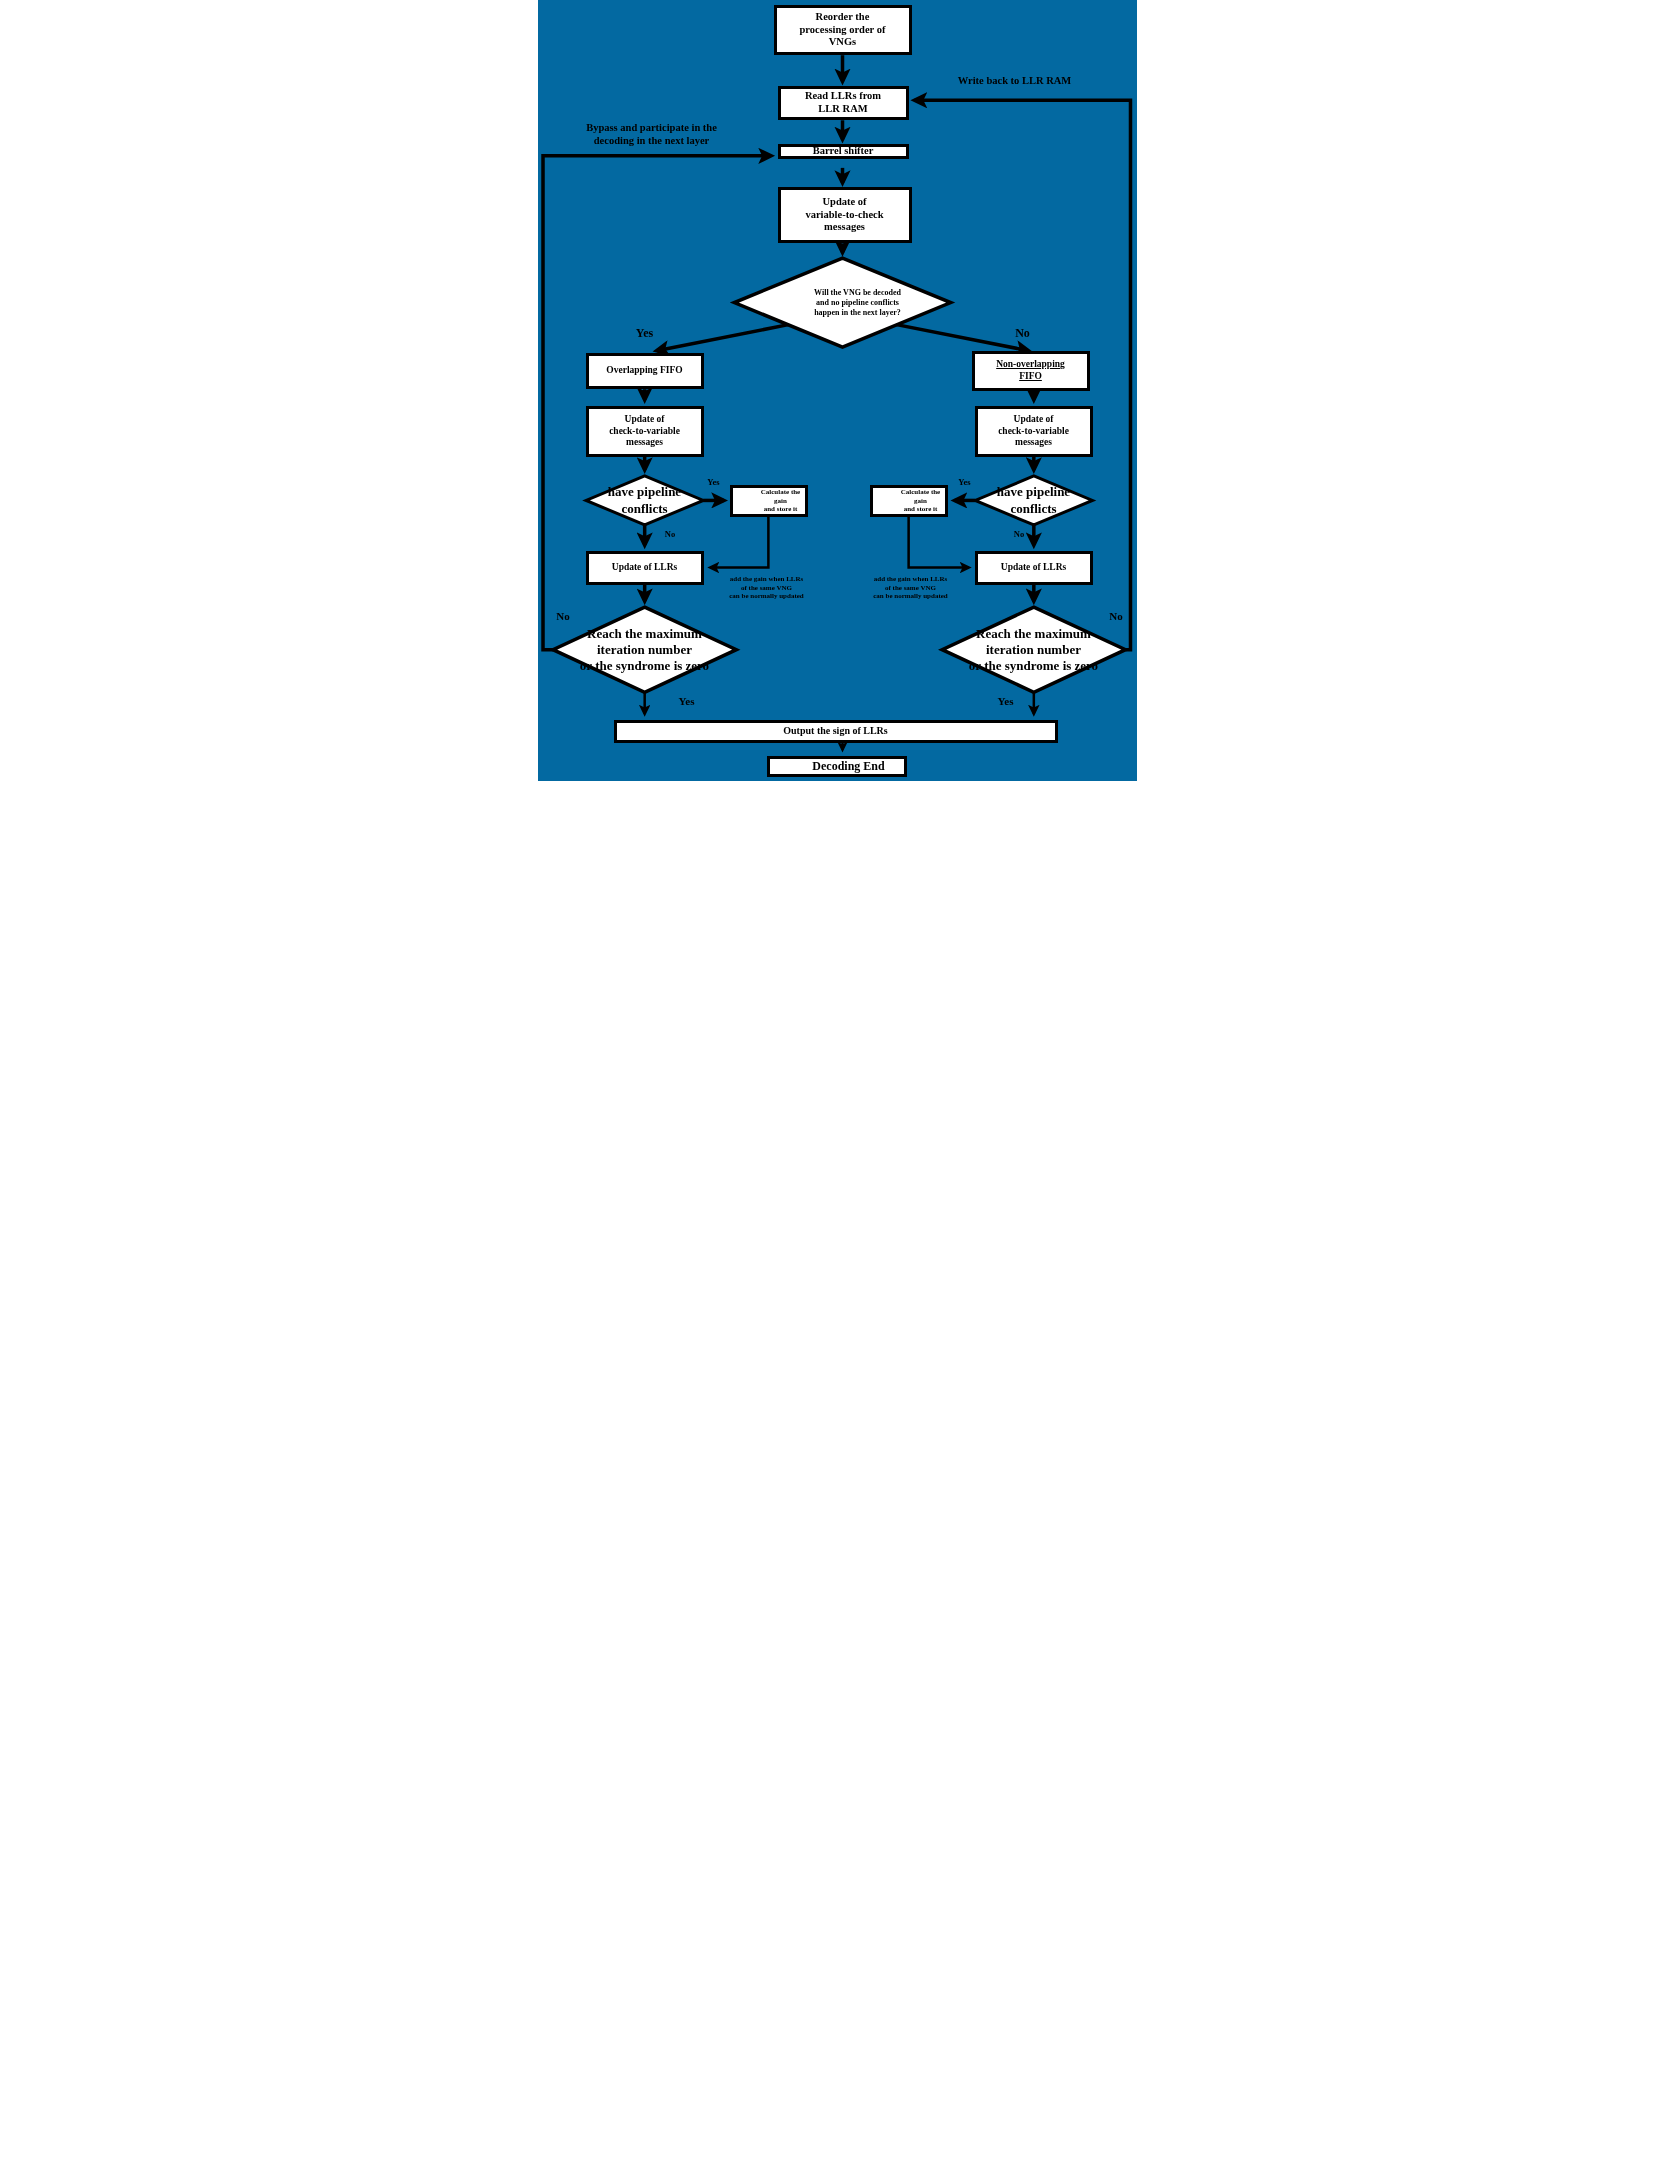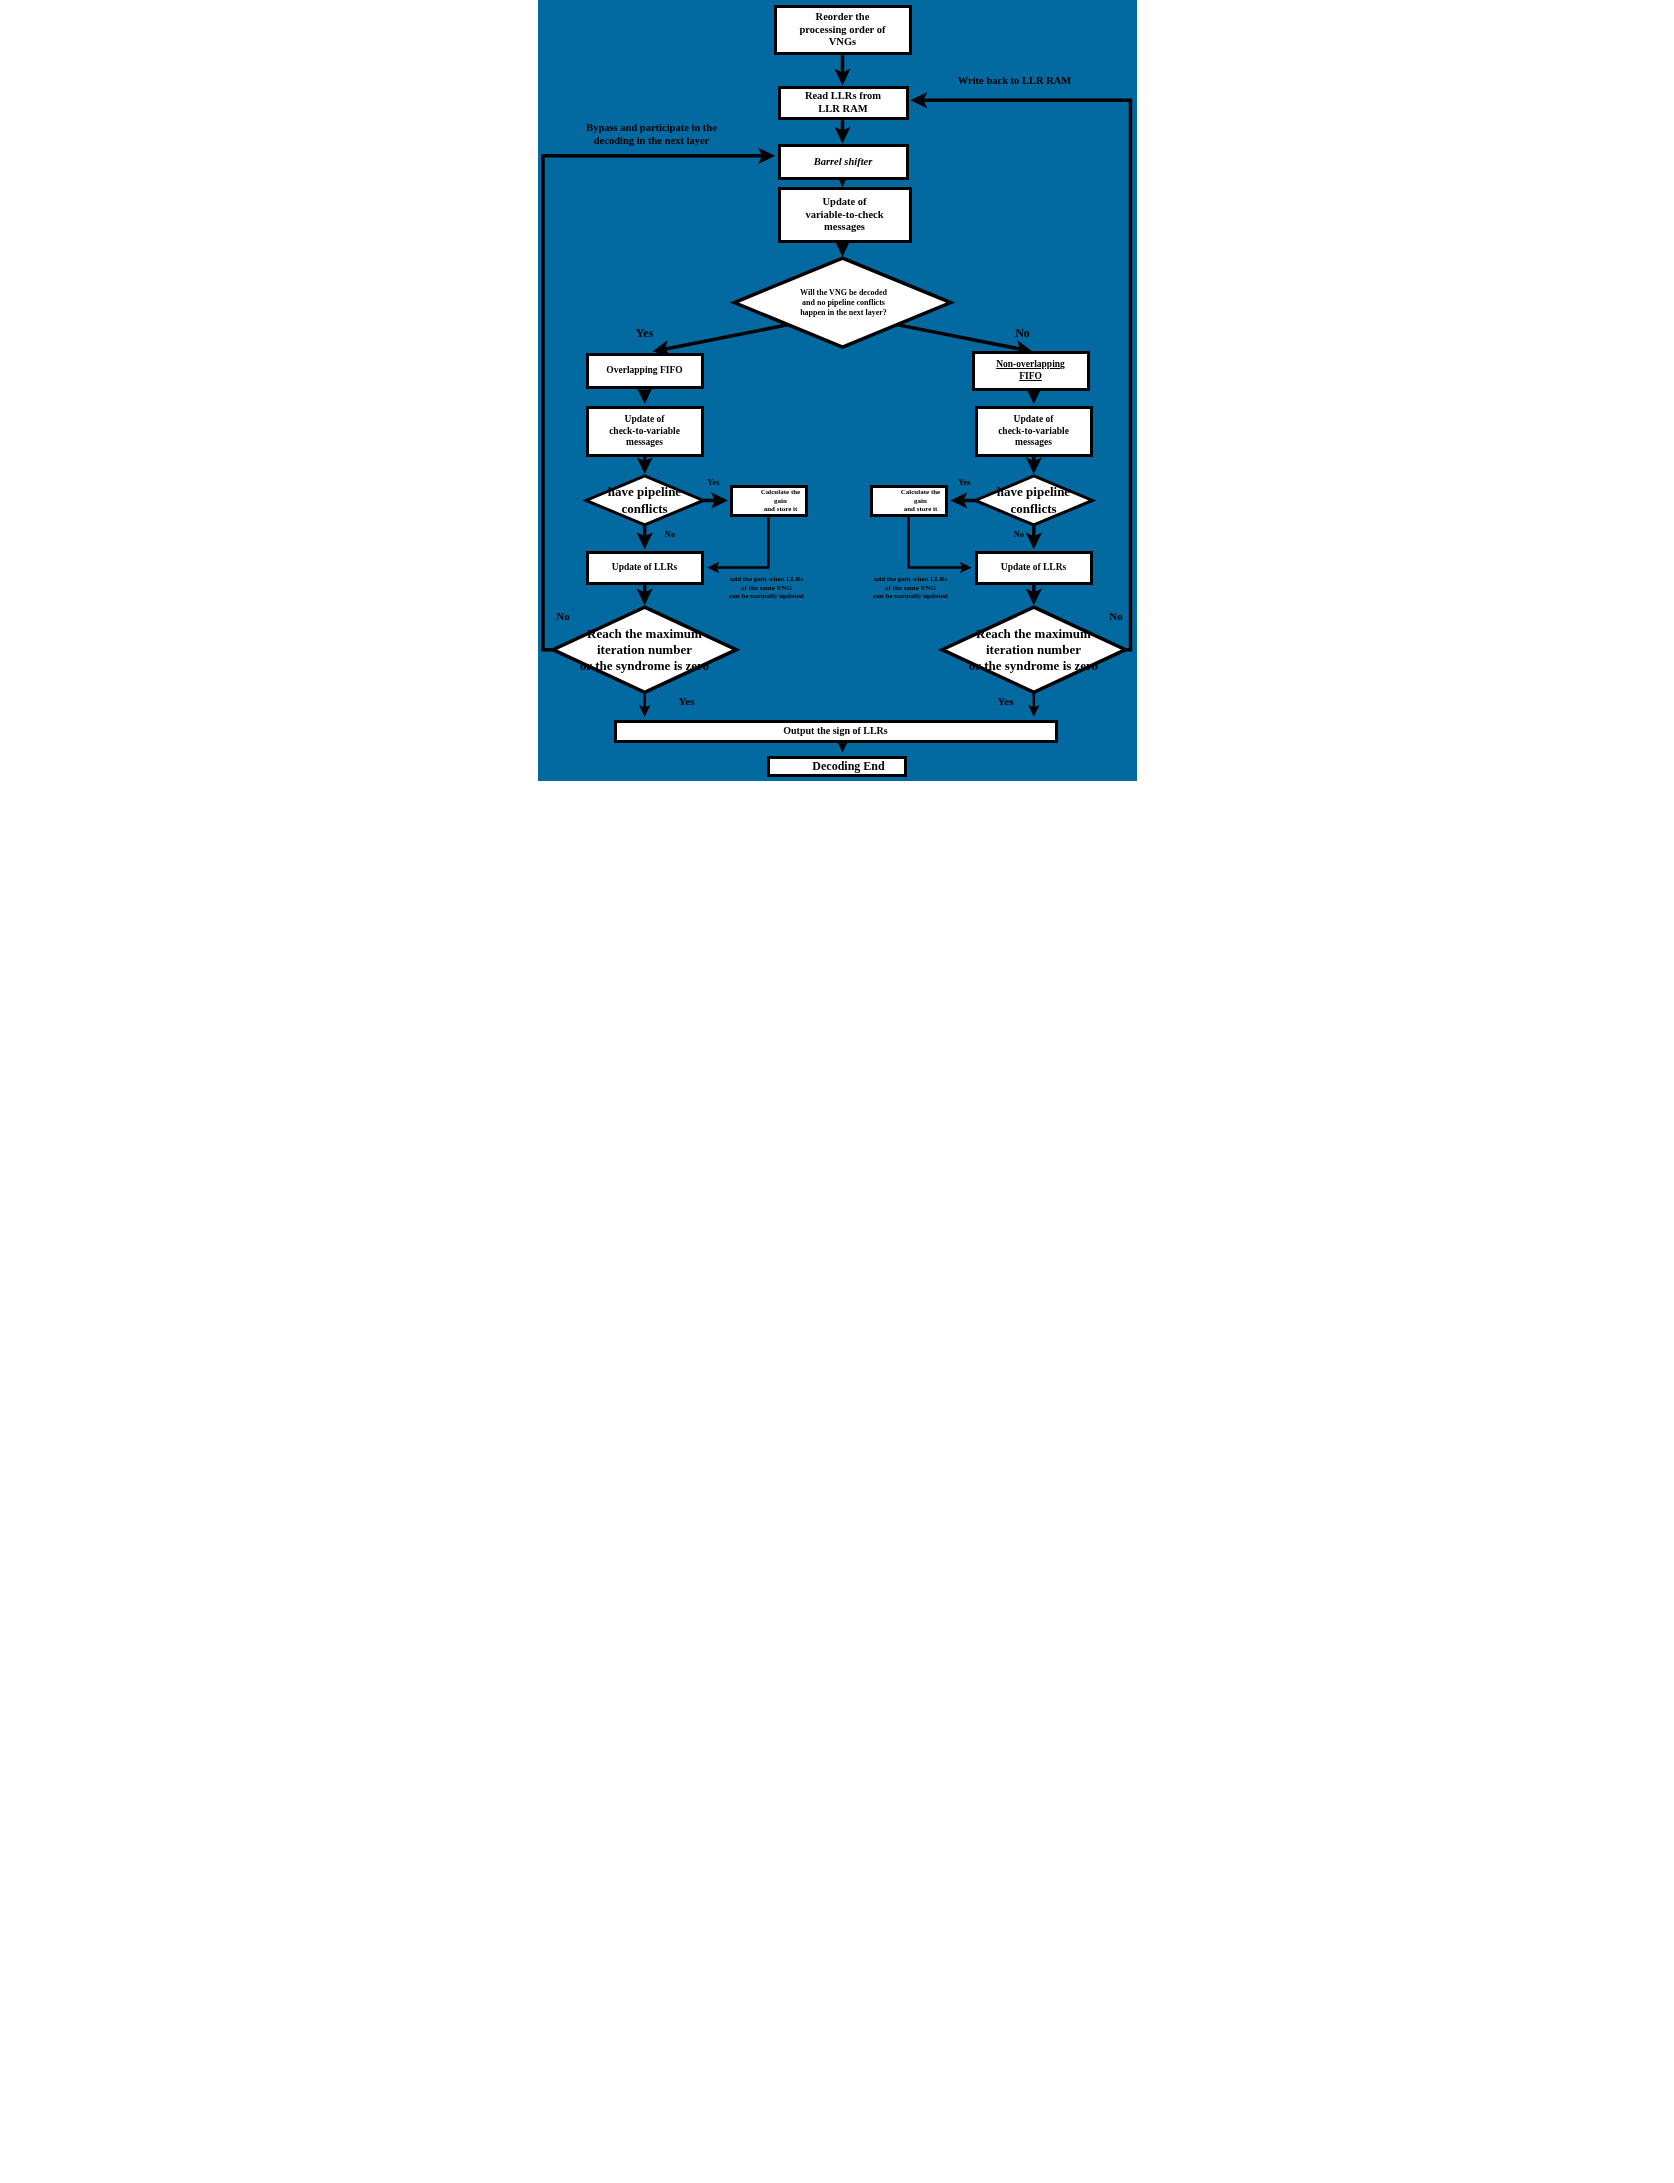--- a/index.html
+++ b/index.html
@@ -103,21 +103,21 @@
     <line x1="608" y1="1483" x2="608" y2="1497" stroke="#000" stroke-width="4.5" marker-end="url(#ah)"></line>
   </svg>
 
   <div class="node fs21" style="left:236px; top:5px; width:138px; height:50px;">Reorder the
 processing order of
 VNGs</div>
 
   <div class="node fs21" style="left:240px; top:86px; width:131px; height:34px;">Read LLRs from
 LLR RAM</div>
 
-  <div class="node fs21" style="left:240px; top:144px; width:131px; height:36px;font-style:italic;">Barrel shifter</div>
+  <div class="node fs21" style="left:240px; top:144px; width:131px; height:15px;">Barrel shifter</div>
 
   <div class="node fs21" style="left:240px; top:187px; width:134px; height:56px;">Update of
 variable-to-check
 messages</div>
 
   <div class="node fs19" style="left:48px; top:353px; width:118px; height:36px;">Overlapping FIFO</div>
 
   <div class="node fs19" style="left:434px; top:351px; width:118px; height:40px;text-decoration:underline;">Non-overlapping
 FIFO</div>
 
@@ -136,21 +136,21 @@
 and store it</div>
 
   <div class="node fs19" style="left:48px; top:551px; width:118px; height:34px;">Update of LLRs</div>
 
   <div class="node fs19" style="left:437px; top:551px; width:118px; height:34px;">Update of LLRs</div>
 
   <div class="node fs26" style="left:76px; top:720px; width:444px; height:23px;">Output the sign of LLRs</div>
 
   <div class="node thin fs24" style="left:229px; top:756px; width:140px; height:21px;">Decoding End</div>
 
-  <div class="dtext fs16" style="left:221px; top:273px; width:170px; height:59px;text-align:center;">Will the VNG be decoded
+  <div class="dtext fs16" style="left:235px; top:273px; width:170px; height:59px;text-align:center;">Will the VNG be decoded
 and no pipeline conflicts
 happen in the next layer?</div>
 
   <div class="dtext fs15" style="left:62px; top:482px; width:90px; height:37px;">have pipeline
 conflicts</div>
 
   <div class="dtext fs15" style="left:451px; top:482px; width:90px; height:37px;">have pipeline
 conflicts</div>
 
   <div class="dtext fs15" style="left:42px; top:620px; width:130px; height:60px;">Reach the maximum

